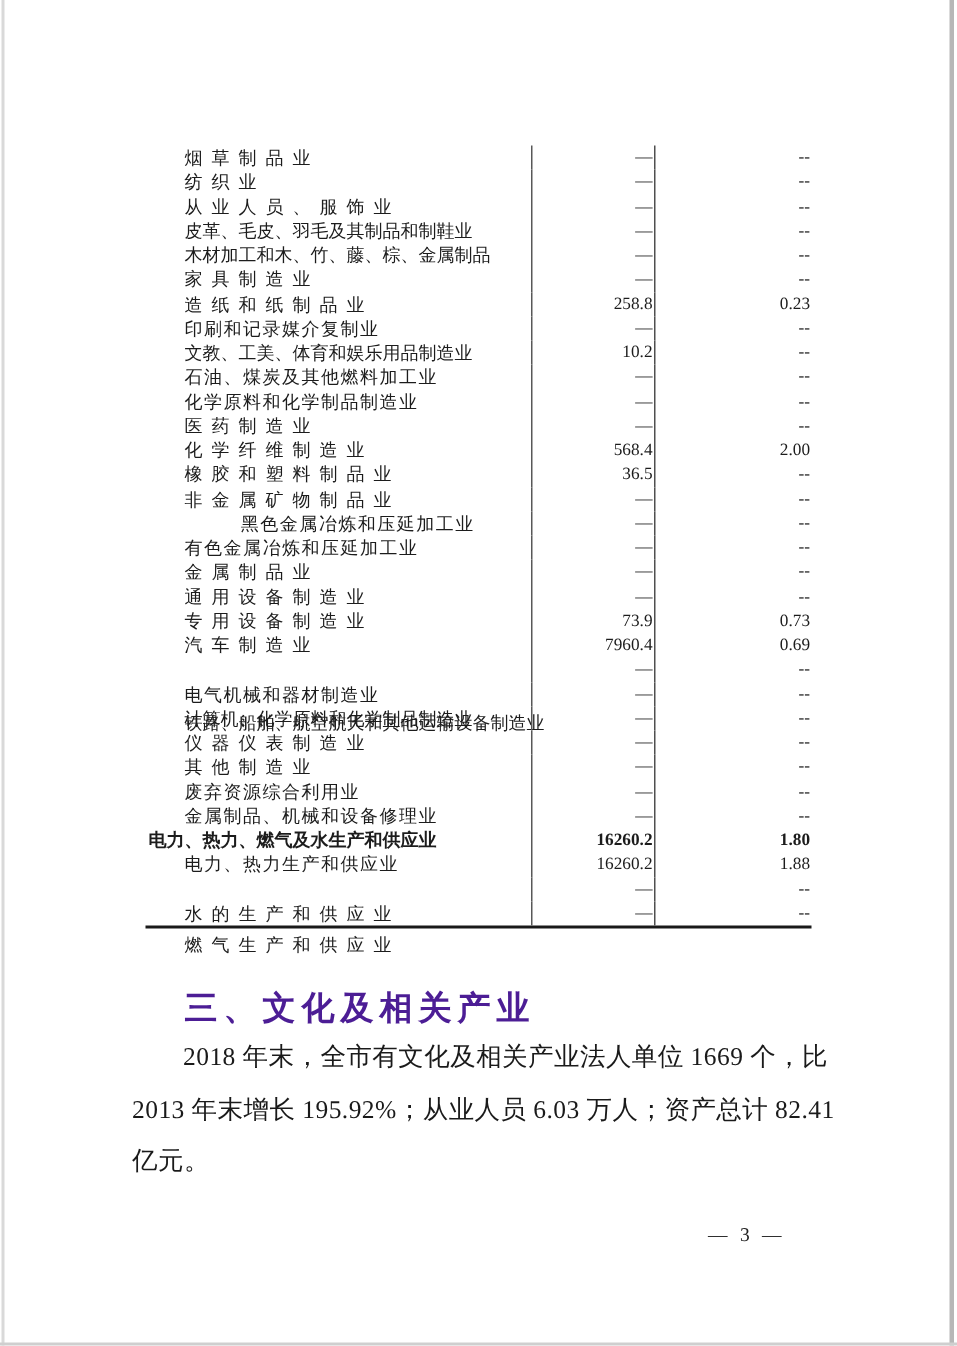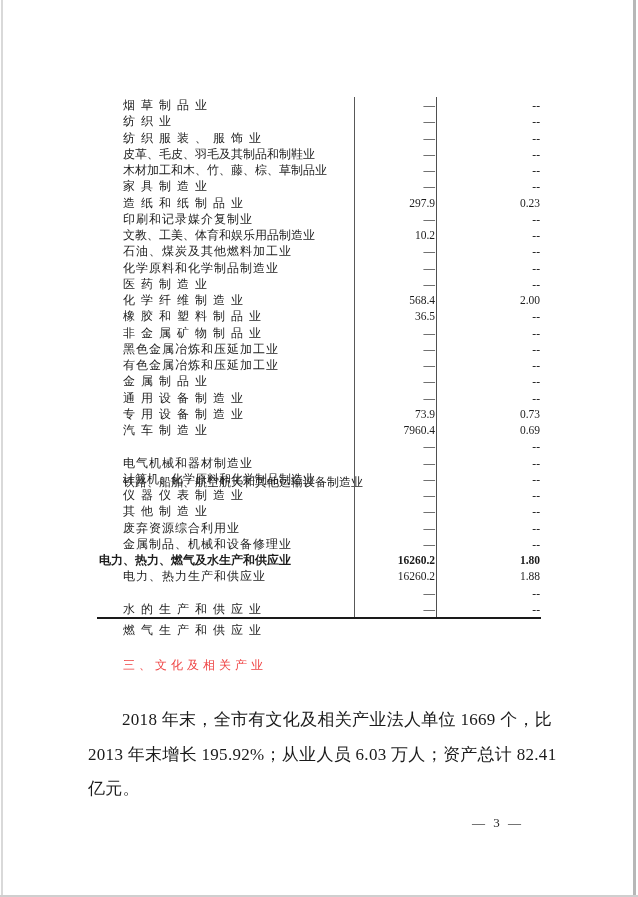--- a/index.html
+++ b/index.html
@@ -35,25 +35,25 @@
     text-align:right; font-size:11.5px; padding-right:1px;
   }
   .t-v2 {
     width:104px; box-sizing:border-box;
     text-align:right; font-size:11.5px; padding-right:1px;
   }
 
   .section-heading {
     position:absolute; left:123px; top:657px; margin:0;
     font-family:"Liberation Sans","DejaVu Sans",sans-serif;
-    font-size:12px; font-weight:normal; letter-spacing:4px;
-    color:#ef4444; white-space:nowrap;
+    font-size:22px; font-weight:bold; letter-spacing:4px;
+    color:#4c1d95; white-space:nowrap;
   }
   .para {
-    position:absolute; left:88px; top:703px; width:500px;
+    position:absolute; left:88px; top:688px; width:500px;
     font-size:17px; letter-spacing:0.3px; color:#1a1a1a;
   }
   .para-line { height:34.5px; line-height:34.5px; white-space:nowrap; }
   .para-line.first { text-indent:34px; }
 
   .page-number {
     position:absolute; left:472px; top:815px;
     font-size:13px; word-spacing:5px; color:#222;
     white-space:nowrap;
   }
@@ -71,42 +71,42 @@
         <div class="t-name" style="letter-spacing: 6px;">烟草制品业</div>
         <div class="t-v1">—</div>
         <div class="t-v2">--</div>
       </div>
       <div class="t-row">
         <div class="t-name" style="letter-spacing: 6px;">纺织业</div>
         <div class="t-v1">—</div>
         <div class="t-v2">--</div>
       </div>
       <div class="t-row">
-        <div class="t-name" style="letter-spacing: 6px;">纺织服装、服饰业</div>
+        <div class="t-name" style="letter-spacing: 6px;">从业人员、服饰业</div>
         <div class="t-v1">—</div>
         <div class="t-v2">--</div>
       </div>
       <div class="t-row">
         <div class="t-name" style="letter-spacing: 0px;">皮革、毛皮、羽毛及其制品和制鞋业</div>
         <div class="t-v1">—</div>
         <div class="t-v2">--</div>
       </div>
       <div class="t-row">
-        <div class="t-name" style="letter-spacing: 0px;">木材加工和木、竹、藤、棕、草制品业</div>
+        <div class="t-name" style="letter-spacing: 0px;">木材加工和木、竹、藤、棕、金属制品</div>
         <div class="t-v1">—</div>
         <div class="t-v2">--</div>
       </div>
       <div class="t-row">
         <div class="t-name" style="letter-spacing: 6px;">家具制造业</div>
         <div class="t-v1">—</div>
         <div class="t-v2">--</div>
       </div>
       <div class="t-row">
         <div class="t-name" style="letter-spacing: 6px;">造纸和纸制品业</div>
-        <div class="t-v1">297.9</div>
+        <div class="t-v1">258.8</div>
         <div class="t-v2">0.23</div>
       </div>
       <div class="t-row">
         <div class="t-name" style="letter-spacing: 1px;">印刷和记录媒介复制业</div>
         <div class="t-v1">—</div>
         <div class="t-v2">--</div>
       </div>
       <div class="t-row">
         <div class="t-name" style="letter-spacing: 0px;">文教、工美、体育和娱乐用品制造业</div>
         <div class="t-v1">10.2</div>
@@ -136,21 +136,21 @@
         <div class="t-name" style="letter-spacing: 6px;">橡胶和塑料制品业</div>
         <div class="t-v1">36.5</div>
         <div class="t-v2">--</div>
       </div>
       <div class="t-row">
         <div class="t-name" style="letter-spacing: 6px;">非金属矿物制品业</div>
         <div class="t-v1">—</div>
         <div class="t-v2">--</div>
       </div>
       <div class="t-row">
-        <div class="t-name" style="letter-spacing: 1px;">黑色金属冶炼和压延加工业</div>
+        <div class="t-name" style="letter-spacing: 1px; text-align: center;">黑色金属冶炼和压延加工业</div>
         <div class="t-v1">—</div>
         <div class="t-v2">--</div>
       </div>
       <div class="t-row">
         <div class="t-name" style="letter-spacing: 1px;">有色金属冶炼和压延加工业</div>
         <div class="t-v1">—</div>
         <div class="t-v2">--</div>
       </div>
       <div class="t-row">
         <div class="t-name" style="letter-spacing: 6px;">金属制品业</div>

